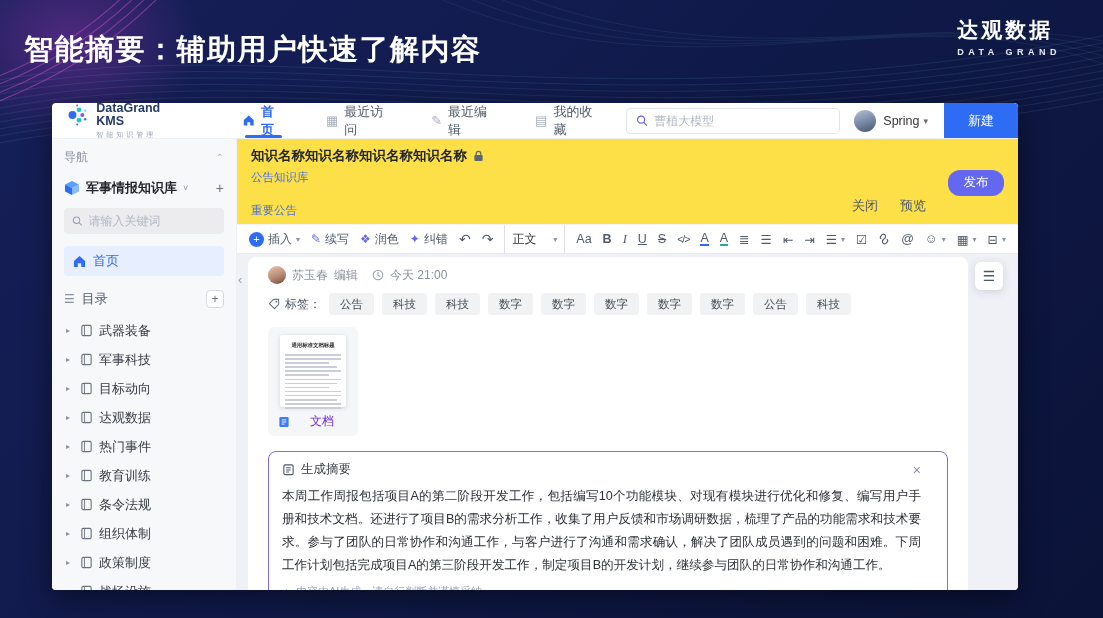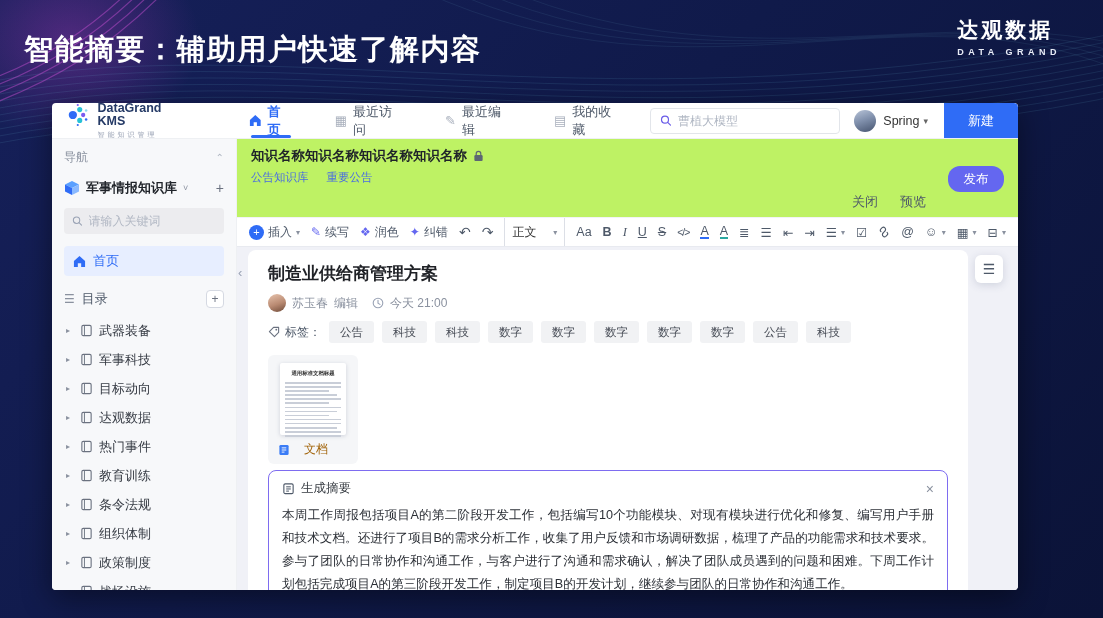--- a/index.html
+++ b/index.html
@@ -28,21 +28,21 @@
   .logo-text-cn { font-size:12.5px; font-weight:bold; color:#253a66; line-height:13px; }
   .logo-text-sub { font-size:7px; color:#9aa3b5; letter-spacing:3px; margin-top:2px; }
   .app-nav { display:flex; align-items:center; height:100%; margin-left:28px; }
   .nav-item { display:flex; align-items:center; gap:6px; height:100%; padding:0 14px;
     font-size:13px; color:#4e5969; position:relative; cursor:pointer; margin-right:14px; }
   .nav-item .glyph-icon { color:#a9b0bd; font-size:13px; }
   .nav-item.active { color:#2f6cf6; font-weight:bold; }
   .nav-item.active::after { content:""; position:absolute; left:16px; right:16px; bottom:0;
     height:3px; background:#2f6cf6; border-radius:2px; }
   .header-right { margin-left:auto; display:flex; align-items:center; height:100%; }
-  .search-box { display:flex; align-items:center; gap:6px; width:190px; height:26px;
+  .search-box { display:flex; align-items:center; gap:6px; width:214px; height:26px;
     border:1px solid #e2e5ea; border-radius:4px; padding:0 9px; margin-right:14px; background:#fff; }
   .search-box input { border:none; outline:none; width:100%; font-size:12px; color:#333;
     font-family:inherit; background:transparent; }
   .search-box input::placeholder { color:#b0b7c3; }
   .avatar { width:22px; height:22px; border-radius:50%;
     background:linear-gradient(160deg,#b8c4d8 0%,#8191ad 45%,#45536e 100%); margin-right:7px; flex:0 0 22px; }
   .username { font-size:12.5px; color:#333; margin-right:4px; }
   .hdr-caret { font-size:9px; color:#666; margin-right:16px; }
   .new-btn { height:100%; width:74px; background:#2f6cf6; color:#fff; font-size:13px;
     display:flex; align-items:center; justify-content:center; cursor:pointer; border-top-right-radius:4px; }
@@ -71,25 +71,25 @@
   .toc-icon { color:#8a919f; font-size:12px; }
   .toc-add { margin-left:auto; width:18px; height:18px; border:1px solid #d5d9e2; border-radius:4px;
     background:#fff; color:#6b7280; font-size:12px; line-height:16px; text-align:center; cursor:pointer; }
   .tree { margin-top:4px; }
   .tree-item { display:flex; align-items:center; gap:6px; height:29px; cursor:pointer; padding-left:2px; }
   .tree-arrow { color:#8a919f; font-size:8px; flex:0 0 8px; }
   .tree-label { font-size:13px; color:#363b44; }
 
   
   .content { flex:1; display:flex; flex-direction:column; min-width:0; background:#f0f1f7; }
-  .doc-head { background:#bef264; padding:8px 14px 6px 14px; display:flex;font-family:Liberation Serif, serif; }
+  .doc-head { background:#fde047; padding:8px 14px 6px 14px; display:flex;font-family:Liberation Serif, serif; }
   .doc-head-left { min-width:0; }
   .doc-title-row { display:flex; align-items:center; gap:6px; }
   .doc-name { font-size:13.5px; font-weight:bold; color:#1f2329; }
-  .doc-links { display:flex; gap:18px; margin-top:5px; }
+  .doc-links { display:flex; gap:18px; margin-top:5px;flex-direction:column; }
   .doc-link { font-size:11.5px; color:#4a6ee0; cursor:pointer; }
   .doc-actions { margin-left:auto; display:flex; align-items:center; gap:22px; }
   .txt-btn { font-size:13px; color:#4e5969; cursor:pointer;margin-top:46px; }
   .publish-btn { width:56px; height:26px; background:#6467f0; border-radius:12px; color:#fff;
     font-size:12.5px; display:flex; align-items:center; justify-content:center; cursor:pointer; }
 
   .toolbar { background:#fff; height:30px; border-top:1px solid #f2f3f6; border-bottom:1px solid #e8eaf0;
     display:flex; align-items:center; padding:0 12px; gap:11px; color:#4e5969; font-size:12px; flex:0 0 30px; white-space:nowrap; overflow:hidden; }
   .tb { cursor:pointer; display:flex; align-items:center; gap:4px; }
   .tb-insert-circle { width:15px; height:15px; border-radius:50%; background:#2f6cf6; color:#fff;
@@ -127,24 +127,24 @@
   .chip { background:#f1f2f4; color:#454a54; font-size:11.5px; padding:3.5px 11px; border-radius:3px; cursor:pointer; }
 
   .attach-card { margin-top:12px; width:90px; background:#f5f6f8; border-radius:6px; padding:8px 8px 6px 8px; cursor:pointer; }
   .mini-doc { width:66px; height:72px; margin:0 auto; background:#fff; border-radius:2px;
     box-shadow:0 1px 4px rgba(90,100,130,.25); padding:6px 5px; }
   .mini-title { font-size:6px; font-weight:bold; color:#333; text-align:center; transform:scale(.9); white-space:nowrap; }
   .mini-lines { margin-top:4px; }
   .mini-lines div { height:1.5px; background:#c9ced8; margin-top:2.6px; }
   .mini-lines div:nth-child(3n) { width:78%; }
   .mini-lines div:nth-child(4n) { width:92%; }
-  .attach-label { margin-top:6px; display:flex; align-items:center; gap:14px; font-size:12px; color:#a16207; padding-left:2px; }
-
-  .summary-panel { margin-top:6px; border:1.5px solid #7e6cf0; border-radius:8px; background:#fff;
-    padding:9px 13px 11px 13px; }
+  .attach-label { margin-top:6px; display:flex; align-items:center; gap:20px; font-size:12px; color:#6d28d9; padding-left:2px; }
+
+  .summary-panel { margin-top:15px; border:1.5px solid #7e6cf0; border-radius:8px; background:#fff;
+    padding:9px 26px 11px 13px; }
   .sum-head { display:flex; align-items:center; gap:6px; font-size:12.5px; color:#33383f; }
   .sum-close { margin-left:auto; color:#8a919f; font-size:14px; cursor:pointer; }
   .sum-body { margin-top:7px; font-size:12.6px; color:#2b2f36; line-height:1.82; text-align:justify; }
   .sum-note { margin-top:7px; display:flex; align-items:center; gap:5px; font-size:11px; color:#9aa3b5; }
   .warn-glyph { color:#a6acb8; font-size:9px; }
 
   svg.ic { display:block; }
 </style>
 </head>
 <body>
@@ -452,21 +452,20 @@
             <span>⊟</span>
             <span class="tb-caret">▾</span>
           </span>
         </div>
 
         <div class="canvas">
           <span class="collapse-handle">‹</span>
           <div class="float-btn">☰</div>
 
           <div class="page">
-            <div class="doc-big-title">制造业供给商管理方案</div>
 
             <div class="meta-row">
               <span class="meta-avatar"></span>
               <span>苏玉春</span>
               <span>编辑</span>
               <span class="meta-clock">
                 <svg class="ic" width="12" height="12" viewBox="0 0 13 13">
                   <circle cx="6.5" cy="6.5" r="5.2" fill="none" stroke="#9aa3b5" stroke-width="1.2"></circle>
                   <path d="M6.5 3.6 V6.8 L8.6 8" fill="none" stroke="#9aa3b5" stroke-width="1.2" stroke-linecap="round"></path>
                 </svg>

